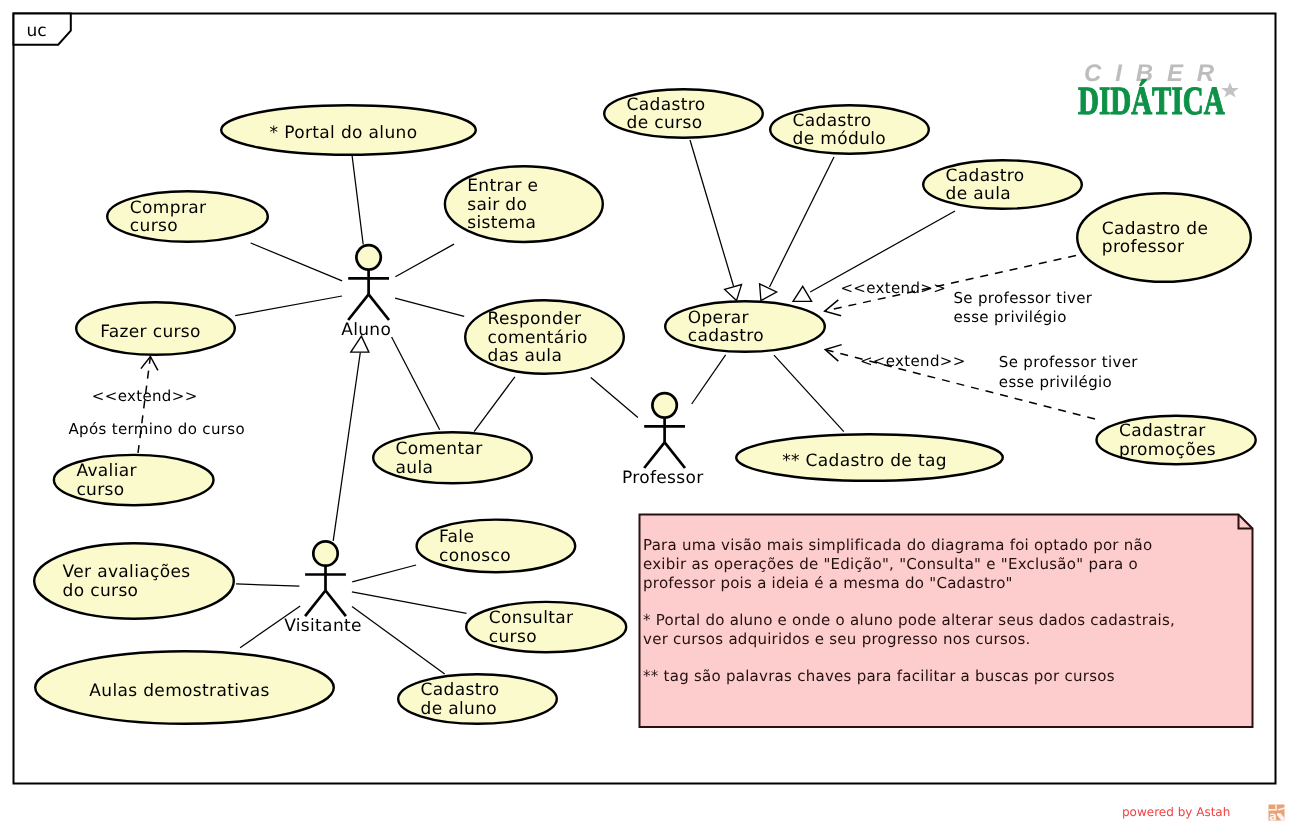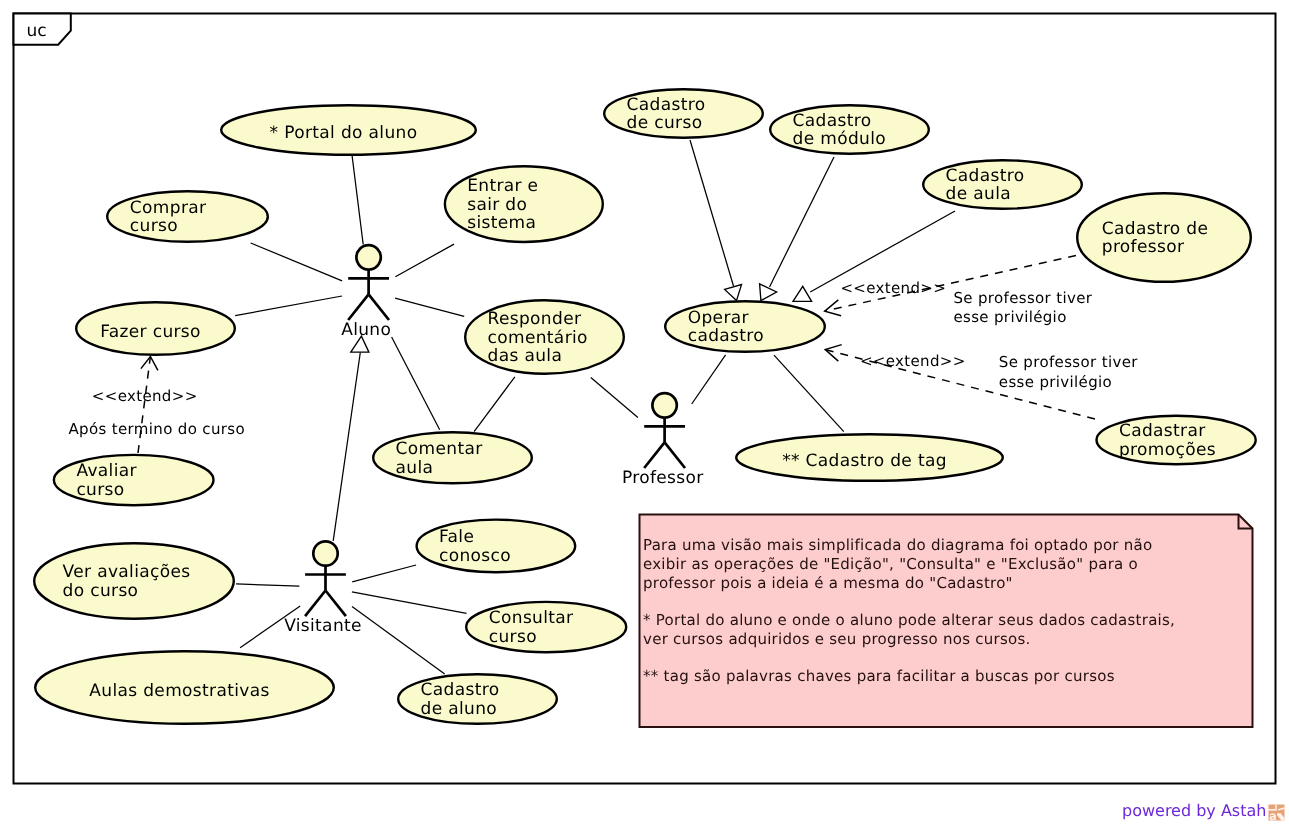--- a/index.html
+++ b/index.html
@@ -17,21 +17,21 @@
   #logo{position:absolute;}
   #footer{position:absolute;}
   .logo-top{will-change:opacity;position:absolute;left:6px;top:0px;
             font-family:"Liberation Sans",sans-serif;font-weight:bold;font-style:italic;
             font-size:24px;line-height:24px;letter-spacing:3.6px;color:#bdbdbd;white-space:pre;}
   .logo-bottom{will-change:opacity;position:absolute;left:0px;top:19px;
             font-family:"Liberation Serif",serif;font-weight:bold;font-size:40px;
             line-height:40px;color:#0d9147;white-space:pre;
             display:inline-block;transform:scaleX(0.725);transform-origin:left top;
             -webkit-text-stroke:1.1px #0d9147;}
-  .footer-text{will-change:opacity;font-family:"DejaVu Sans",sans-serif;font-size:16px;color:#6d28d9;text-align:right;}
+  .footer-text{will-change:opacity;font-family:"DejaVu Sans",sans-serif;font-size:12px;color:#ef4444;text-align:right;}
 </style>
 </head>
 <body>
 
 <div id="page">
   <svg id="diagram" width="1289" height="824" viewBox="0 0 1289 824">
       <g>
         <path d="M13.5 13.5 H1275.5 V783.5 H13.5 Z" fill="none" stroke="#000000" stroke-width="2"></path>
         <path d="M13.5 13.5 H70.8 V30.7 L58.2 44.7 H13.5 Z" fill="#fff" stroke="#000000" stroke-width="2"></path>
         <text x="26.5" y="36.2" class="frame-label">uc</text>
@@ -219,20 +219,27 @@
         <path d="M1238.5 514.5 V528.5 H1252.5" fill="none" stroke="#2a1010" stroke-width="2"></path>
         <text x="643" y="550.2" class="note-text">Para uma visão mais simplificada do diagrama foi optado por não</text>
         <text x="643" y="568.9200000000001" class="note-text">exibir as operações de "Edição", "Consulta" e "Exclusão" para o</text>
         <text x="643" y="587.6400000000001" class="note-text">professor pois a ideia é a mesma do "Cadastro"</text>
         <text x="643" y="625.08" class="note-text">* Portal do aluno e onde o aluno pode alterar seus dados cadastrais,</text>
         <text x="643" y="643.8000000000001" class="note-text">ver cursos adquiridos e seu progresso nos cursos.</text>
         <text x="643" y="681.24" class="note-text">** tag são palavras chaves para facilitar a buscas por cursos</text>
       </g>
     </svg>
 
+  <div id="logo" style="left:1078px;top:62px;width:170px;height:60px;">
+    <span class="logo-top">C I B E R</span>
+    <span class="logo-bottom">DIDÁTICA</span>
+    <svg style="position:absolute;left:141.5px;top:18px;" width="20" height="20" viewBox="0 0 20 20">
+      <polygon points="10,2.2 12.3,8.1 18.8,8.1 13.6,11.9 15.6,17.6 10,14.1 4.4,17.6 6.4,11.9 1.2,8.1 7.7,8.1" fill="#c3c3c3"></polygon>
+    </svg>
+  </div>
 
   <div id="footer" style="left:1122px;top:801px;">
     <span class="footer-text">powered by Astah</span>
     <svg style="position:absolute;left:146px;top:3px;" width="17" height="17" viewBox="0 0 17 17">
       <rect x="0.5" y="0.5" width="16" height="16" fill="#e8a278"></rect>
       <rect x="0.5" y="5.0" width="7.0" height="1.6" fill="#fdf3ec"></rect>
       <rect x="7.3" y="0.5" width="1.5" height="6.2" fill="#fdf3ec"></rect>
       <polygon points="9.6,5.2 16.5,3.3 16.5,4.9 10.6,6.6" fill="#fdf3ec"></polygon>
       <polygon points="9.0,9.2 12.6,9.2 16.5,14.0 16.5,16.5 13.4,16.5 9.0,11.0" fill="#fdf3ec"></polygon>
       <text x="1.1" y="15.6" font-family="'DejaVu Sans',sans-serif" font-size="11.5" font-weight="bold" fill="#fdf3ec">a</text>

